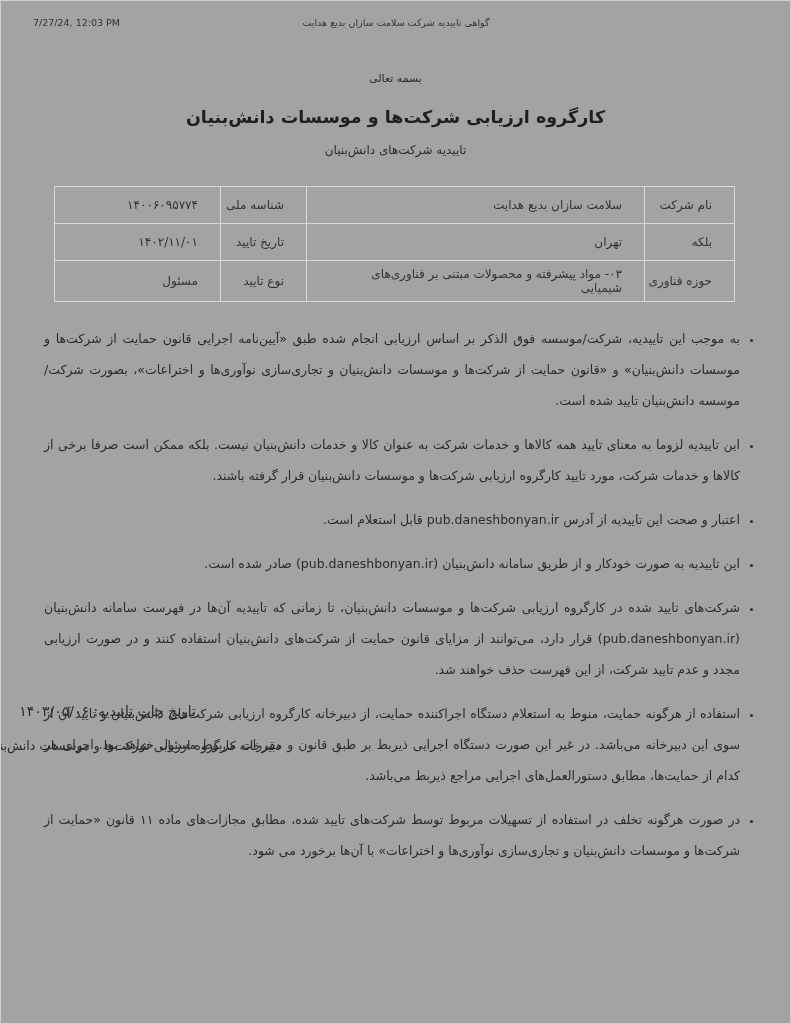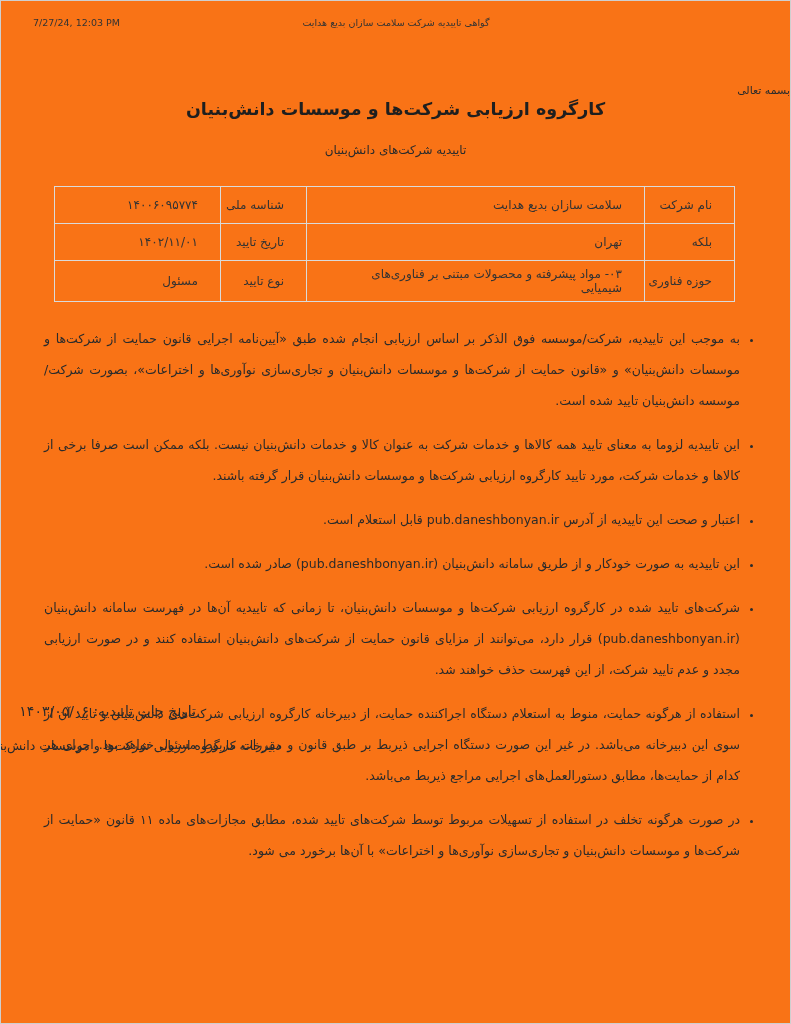--- a/index.html
+++ b/index.html
@@ -1,43 +1,43 @@
 <!DOCTYPE html>
 <html lang="fa"><head>
 <meta charset="utf-8">
 <style>
   html,body { margin:0; padding:0; background:#ffffff; }
   .page {
     position:relative;
     width:789px; height:1022px;
     border:1px solid #cfcfcf;
-    background:#f97316;
+    background:#a3a3a3;
     font-family:"DejaVu Sans", "Liberation Sans", sans-serif;
     color:#2b2b2b;
     overflow:hidden;
   }
   
   .chrome-header {
     position:absolute; top:16px; left:32px; right:31px;
     font-size:9.5px; color:#333; direction:ltr;
   }
   .chrome-header .ts { position:absolute; left:0; top:0; white-space:nowrap; }
   .chrome-header .ttl {
     position:absolute; left:0; right:0; top:0;
     text-align:center; direction:rtl; white-space:nowrap;
   }
   
   .bismillah {
     position:absolute; top:71px; left:0; right:0;
-    font-size:11px; direction:rtl;margin-top:12px;
+    text-align:center; font-size:11px; direction:rtl;
   }
   .main-title {
     position:absolute; top:98px; left:0; right:0;
     text-align:center; font-size:17.5px; font-weight:700;
-    color:#1f1f1f; direction:rtl; margin:0;
+    color:#1f1f1f; direction:rtl; margin:8px;
   }
   .subtitle {
     position:absolute; top:142px; left:0; right:0;
     text-align:center; font-size:12px; direction:rtl;
   }
   
   table.info {
     position:absolute; top:185px; right:55px;
     width:680px; border-collapse:collapse;
     direction:rtl; table-layout:fixed;

